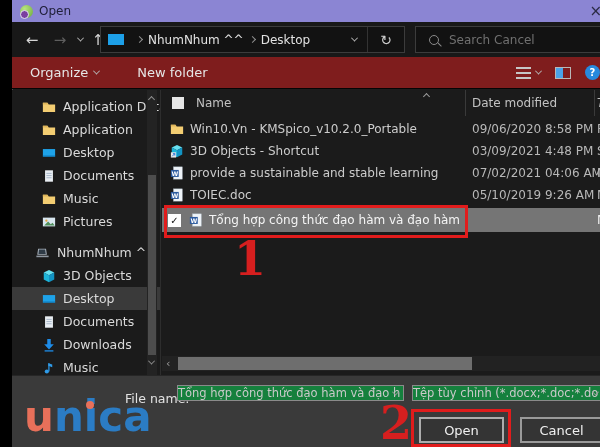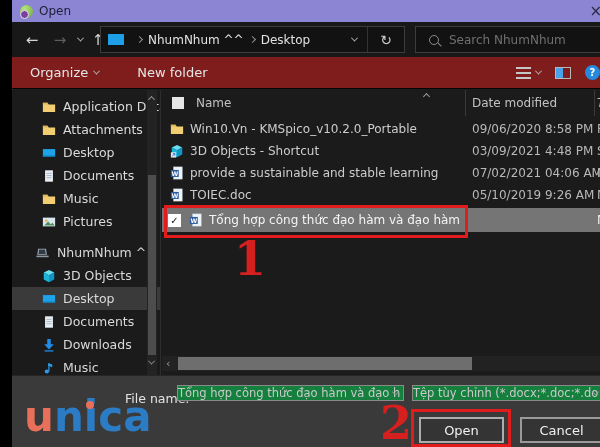--- a/index.html
+++ b/index.html
@@ -124,21 +124,21 @@
       <i class="chev right sm bc-sep"></i>
       <span>Desktop</span>
       <span class="ab-spacer"></span>
       <i class="chev down sm"></i>
       <span class="ab-divider"></span>
       <span class="refresh-btn">↻</span>
     </div>
 
     <div class="searchbar">
       <span class="mag"></span>
-      <span>Search NhumNhum</span>
+      <span>Search Cancel</span>
     </div>
   </div>
 
   <div class="toolbar">
     <span class="tb-organize">
       <span>Organize</span>
       <i class="chev down sm"></i>
     </span>
     <span class="tb-newfolder">New folder</span>
     <span class="tb-right">
@@ -159,21 +159,21 @@
             <path d="M1 3.2 h5.2 l1.4 1.8 H15 V13.8 H1 Z" fill="#f3cd72"></path>
             <path d="M1 3.2 h5.2 l1.4 1.8 H1 Z" fill="#dfb55a"></path>
           </svg>
         <span>Application Data</span>
       </div>
       <div class="side-item" style="top:28px;">
         <svg width="14" height="14" viewBox="0 0 16 16">
             <path d="M1 3.2 h5.2 l1.4 1.8 H15 V13.8 H1 Z" fill="#f3cd72"></path>
             <path d="M1 3.2 h5.2 l1.4 1.8 H1 Z" fill="#dfb55a"></path>
           </svg>
-        <span>Attachments</span>
+        <span>Application</span>
       </div>
       <div class="side-item" style="top:51px;">
         <svg width="14" height="14" viewBox="0 0 16 16">
             <rect x="1" y="3.5" width="14" height="8.5" fill="#1ea2e8"></rect>
             <rect x="1" y="10.8" width="14" height="1.4" fill="#0f7fc0"></rect>
           </svg>
         <span>Desktop</span>
       </div>
       <div class="side-item" style="top:74px;">
         <svg width="14" height="14" viewBox="0 0 16 16">

